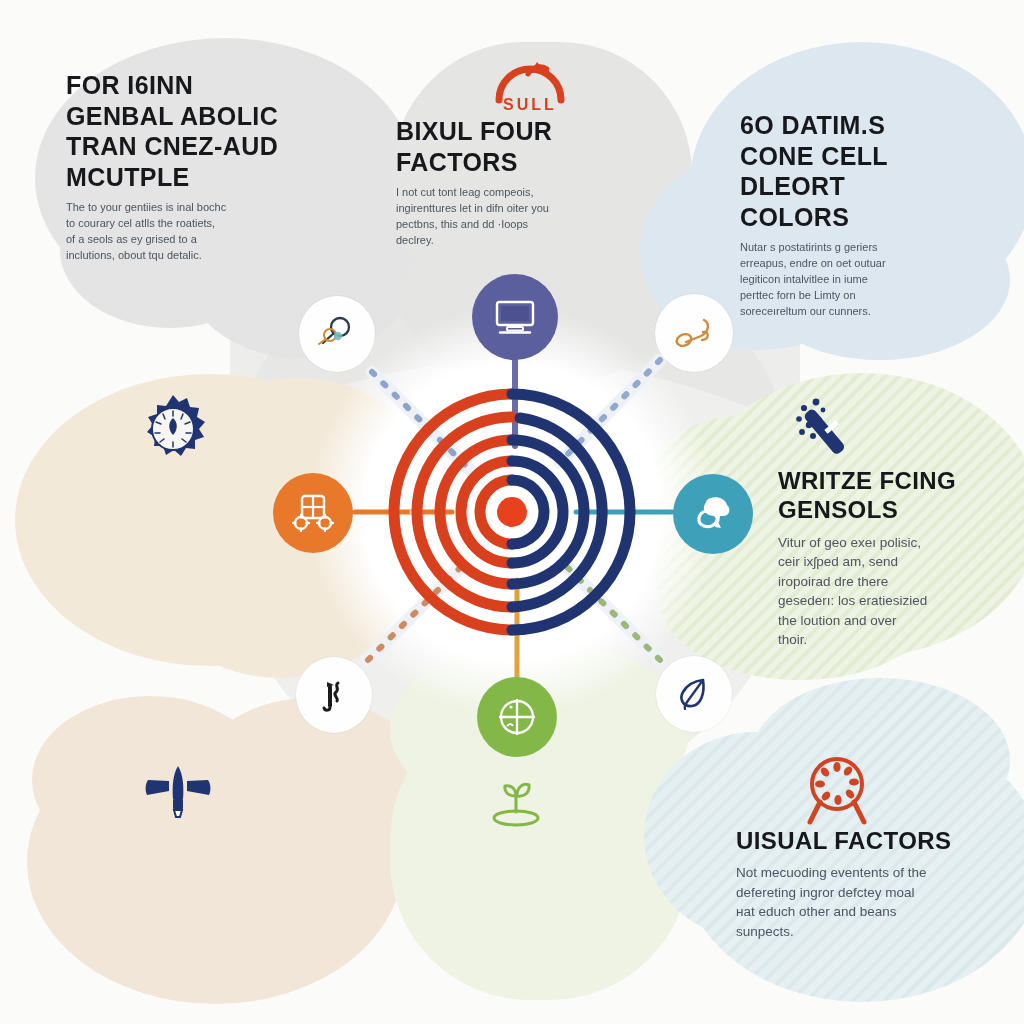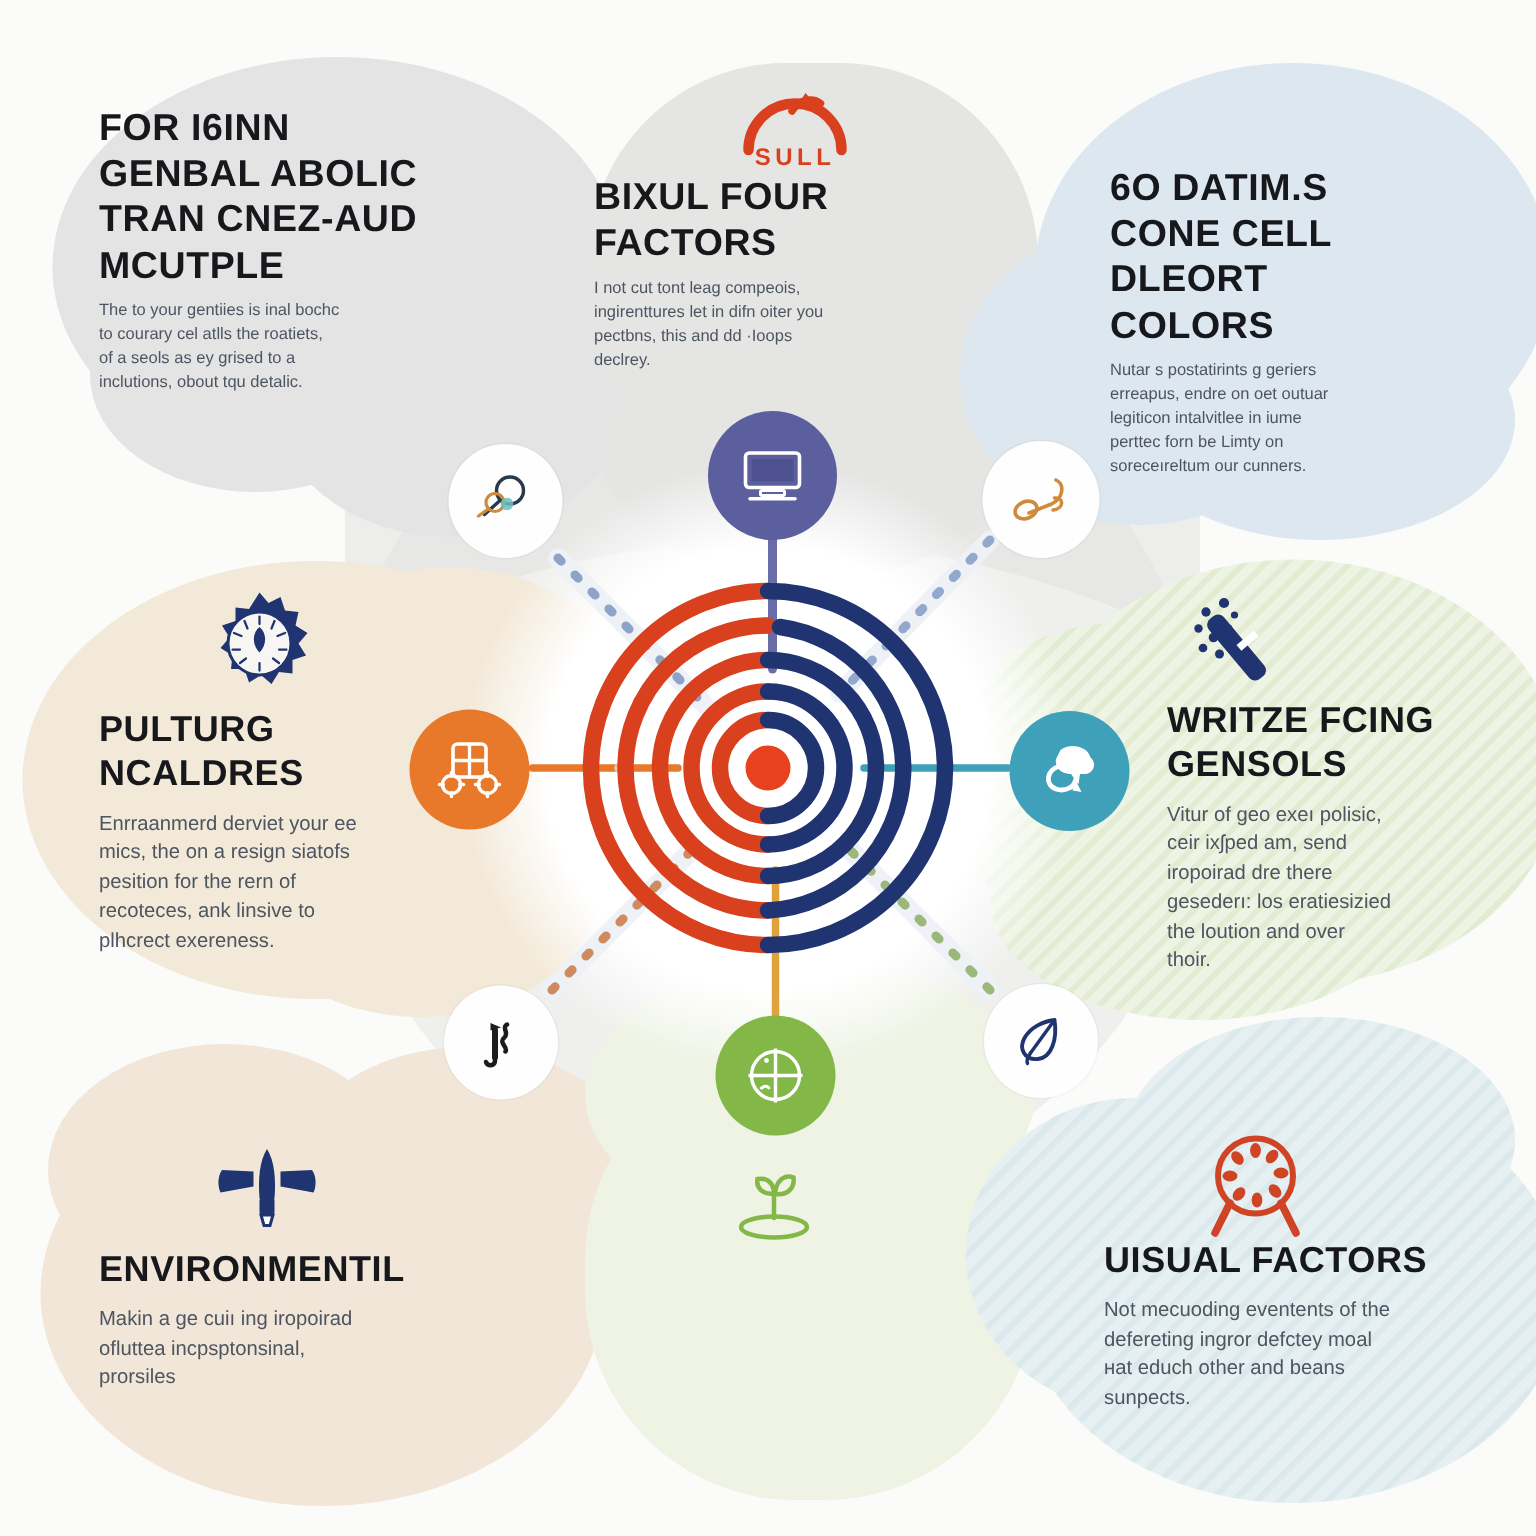--- a/index.html
+++ b/index.html
@@ -316,29 +316,20 @@
         <line x1="50" y1="50" x2="46" y2="47"></line>
           <line x1="37" y1="55" x2="37" y2="50"></line>
         <line x1="24" y1="50" x2="28" y2="47"></line>
           <line x1="19" y1="41" x2="24" y2="41"></line>
         <line x1="20" y1="30" x2="25" y2="32"></line>
           <line x1="27" y1="22" x2="29" y2="27"></line>
       </g>
       <path d="M37 26 C42 30 42 38 37 43 C32 38 32 30 37 26 Z" fill="#1f3470"></path>
     </svg>
   </div>
-  <div class="panel size-md" style="left:66px;top:472px;width:250px;">
-    <div class="p-title">PULTURG
-NCALDRES</div>
-    <div class="p-body">Enrraanmerd derviet your ee
-mics, the on a resign siatofs
-pesition for the rern of
-recoteces, ank linsive to
-plhcrect exereness.</div>
-  </div>
 
   <div style="position:absolute;left:790px;top:392px;">
     <svg width="82" height="78" viewBox="0 0 82 78">
       <rect x="28" y="14" width="13" height="52" rx="5" transform="rotate(-40 34 40)" fill="#1f3470"></rect>
       <rect x="34" y="33" width="15" height="5" transform="rotate(-40 41 35)" fill="#ffffff"></rect>
       <g fill="#1f3470">
         <circle cx="26" cy="10" r="3.4"></circle>
           <circle cx="14" cy="16" r="3.1"></circle>
         <circle cx="22" cy="22" r="3.4"></circle>
           <circle cx="9" cy="27" r="2.8"></circle>
@@ -363,26 +354,20 @@
 
   <div style="position:absolute;left:136px;top:764px;">
     <svg width="84" height="62" viewBox="0 0 84 62">
       <path d="M42 2 C47 10 48 22 47 35 L37 35 C36 22 37 10 42 2 Z" fill="#1f3470"></path>
       <path d="M12 16 C9 20 9 27 11 31 L33 27 L33 17 Z" fill="#1f3470"></path>
       <path d="M72 16 C75 20 75 27 73 31 L51 27 L51 17 Z" fill="#1f3470"></path>
       <rect x="37" y="34" width="10" height="12" rx="2.5" fill="#1f3470"></rect>
       <path d="M38 46 L46 46 L44 53 L40 53 Z" fill="#ffffff" stroke="#1f3470" stroke-width="2"></path>
     </svg>
   </div>
-  <div class="panel size-md" style="left:66px;top:832px;width:260px;">
-    <div class="p-title">ENVIRONMENTIL</div>
-    <div class="p-body">Makin a ge cuiı ing iropoirad
-ofluttea incpsptonsinal,
-prorsiles</div>
-  </div>
 
   <div style="position:absolute;left:480px;top:778px;">
     <svg width="72" height="54" viewBox="0 0 72 54">
       <path d="M36 34 L36 16" fill="none" stroke="#83b848" stroke-width="3" stroke-linecap="round"></path>
       <path d="M36 18 C28 18 24 14 25 8 C32 7 36 11 36 18 Z" fill="none" stroke="#83b848" stroke-width="3"></path>
       <path d="M37 16 C38 8 44 5 49 7 C50 14 45 19 37 18" fill="none" stroke="#83b848" stroke-width="3" stroke-linecap="round"></path>
       <ellipse cx="36" cy="40" rx="22" ry="7" fill="none" stroke="#83b848" stroke-width="3"></ellipse>
     </svg>
   </div>
 

